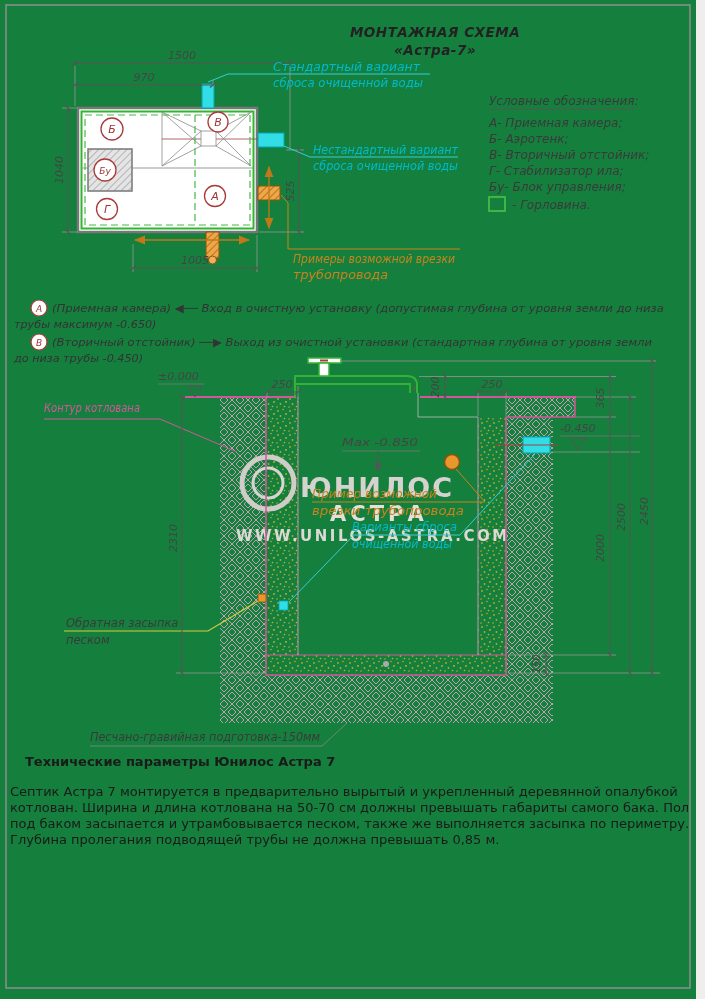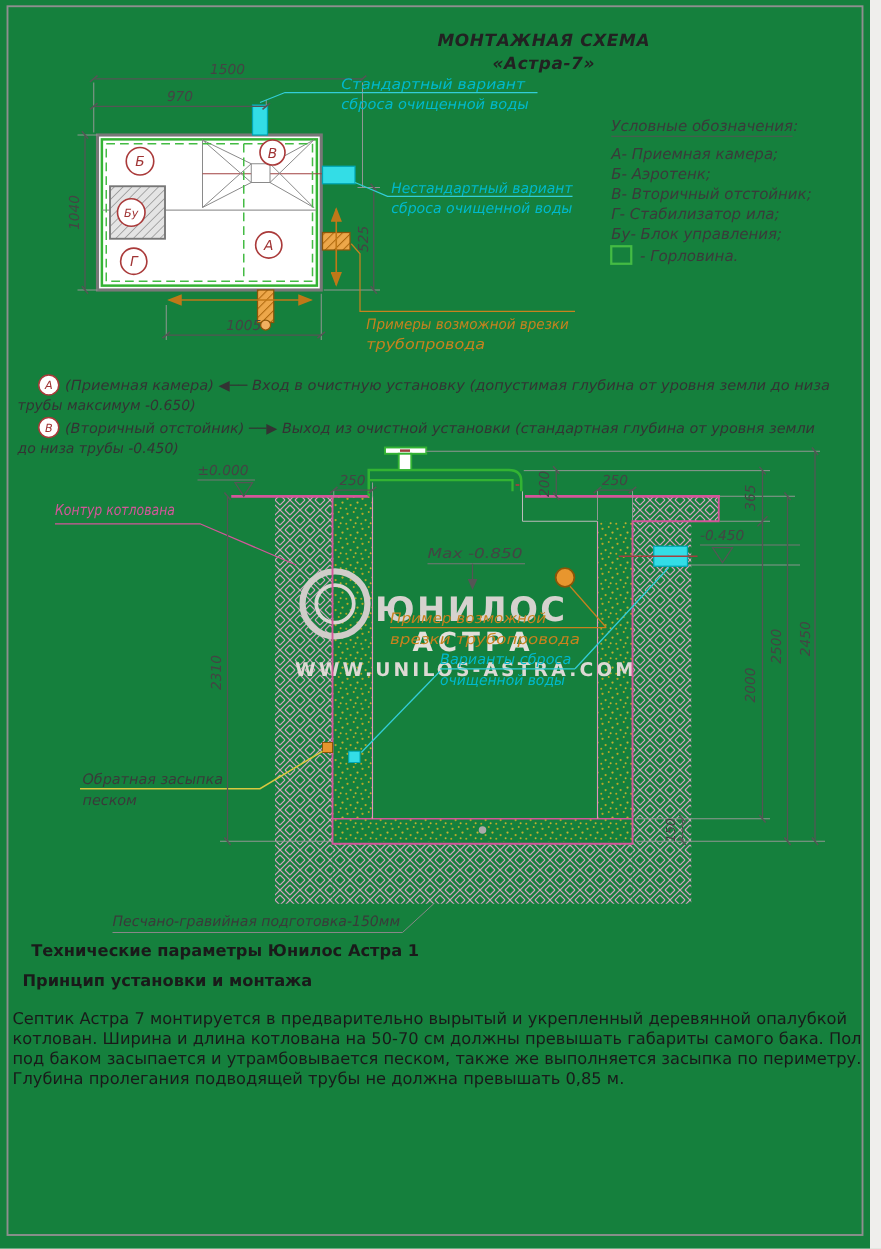--- a/index.html
+++ b/index.html
@@ -306,18 +306,17 @@
     <text class="t-dim" transform="rotate(-90 604 398)" x="604" y="398" text-anchor="middle">365</text>
     <text class="t-dim" transform="rotate(-90 604 548)" x="604" y="548" text-anchor="middle">2000</text>
     <text class="t-dim" transform="rotate(-90 625 517)" x="625" y="517" text-anchor="middle">2500</text>
     <text class="t-dim" transform="rotate(-90 648 511)" x="648" y="511" text-anchor="middle">2450</text>
     <text class="t-dim" transform="rotate(-90 177 538)" x="177" y="538" text-anchor="middle">2310</text>
     <text class="t-dim-s" transform="rotate(-90 540 664)" x="540" y="664" text-anchor="middle">150</text>
   </g>
 </svg>
 
 <div class="tech">
-  <div class="h">Технические параметры Юнилос Астра 1</div>
-  <div class="h2">Принцип установки и монтажа</div>
+  <div class="h">Технические параметры Юнилос Астра 7</div>
   <p>Септик Астра 7 монтируется в предварительно вырытый и укрепленный деревянной опалубкой котлован. Ширина и длина котлована на 50-70 см должны превышать габариты самого бака. Пол под баком засыпается и утрамбовывается песком, также же выполняется засыпка по периметру. Глубина пролегания подводящей трубы не должна превышать 0,85 м.</p>
 </div>
 
 </div>
 
 </body></html>

